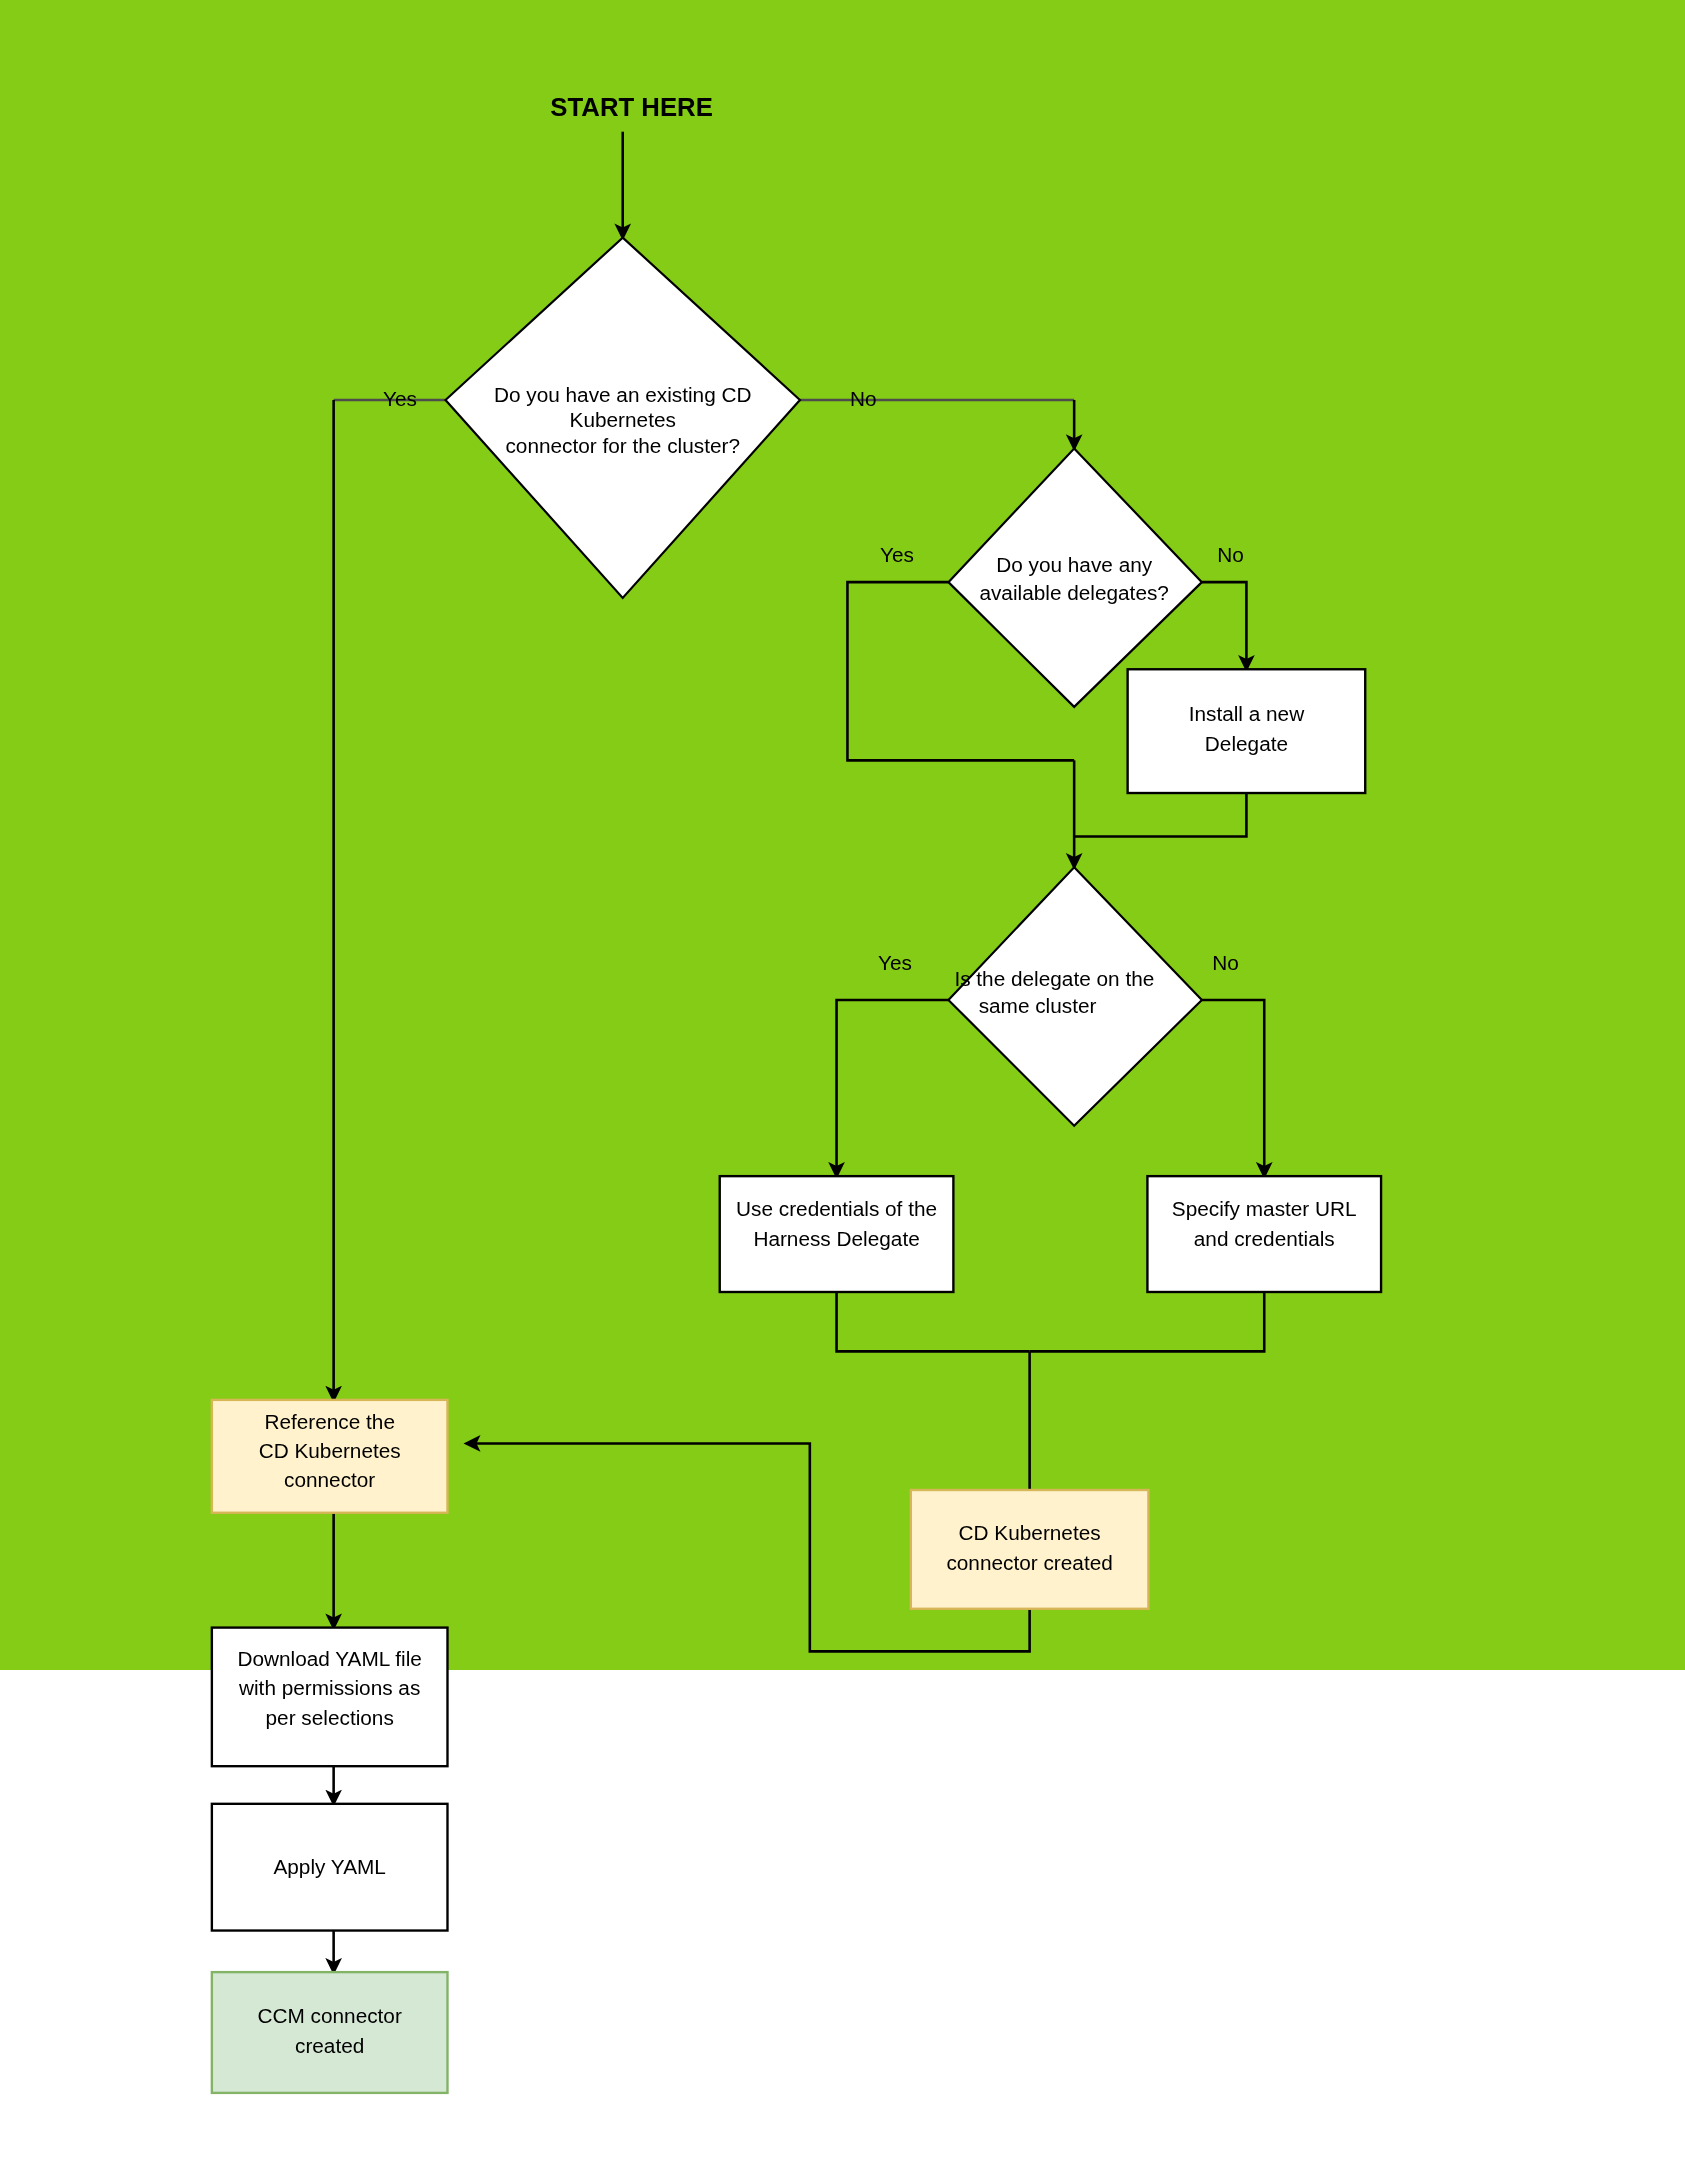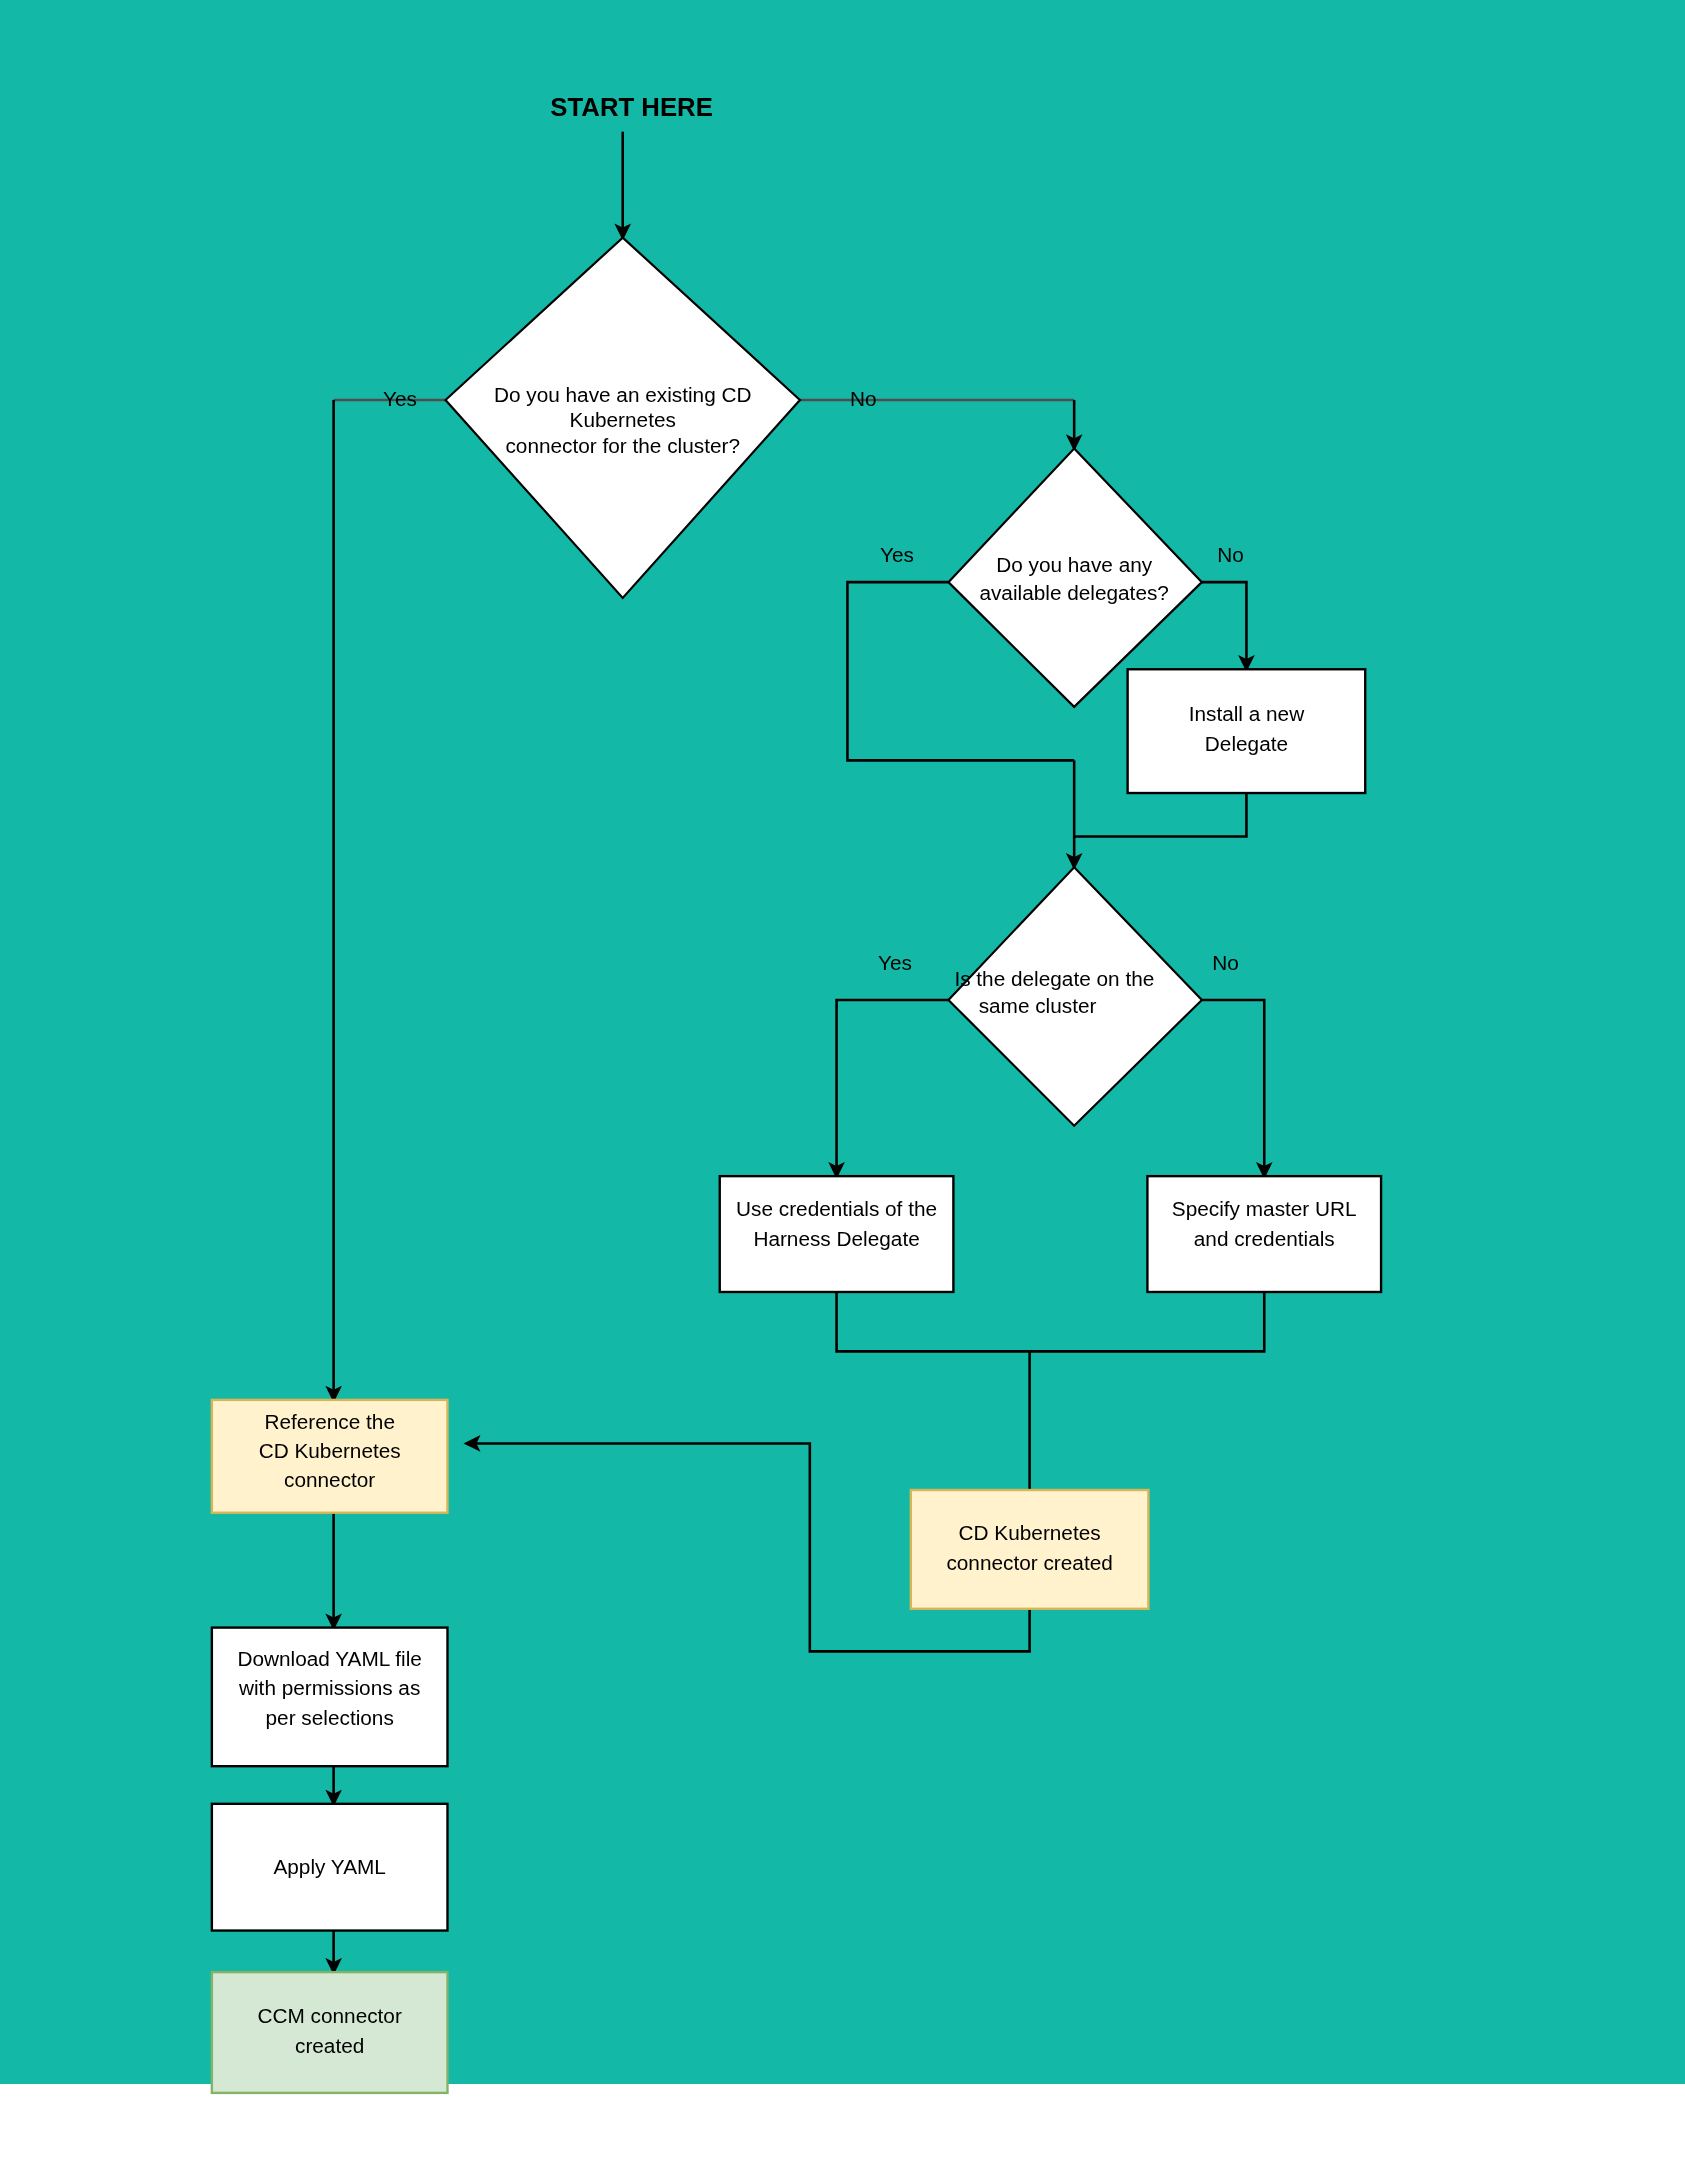--- a/index.html
+++ b/index.html
@@ -10,22 +10,22 @@
   }
   body {
     width: 1685px;
     height: 2184px;
     font-family: "Liberation Sans", sans-serif;
     overflow: hidden;
   }
   #flow-root {
     position: relative;
     width: 1685px;
-    height: 2084px;
-    background: #14b8a6;
+    height: 1670px;
+    background: #84cc16;
     text-decoration: underline;
   }
   svg#flow-svg {
     position: absolute;
     top: 0;
     left: 0;
     width: 1685px;
     height: 2184px;
     display: block;
   }

